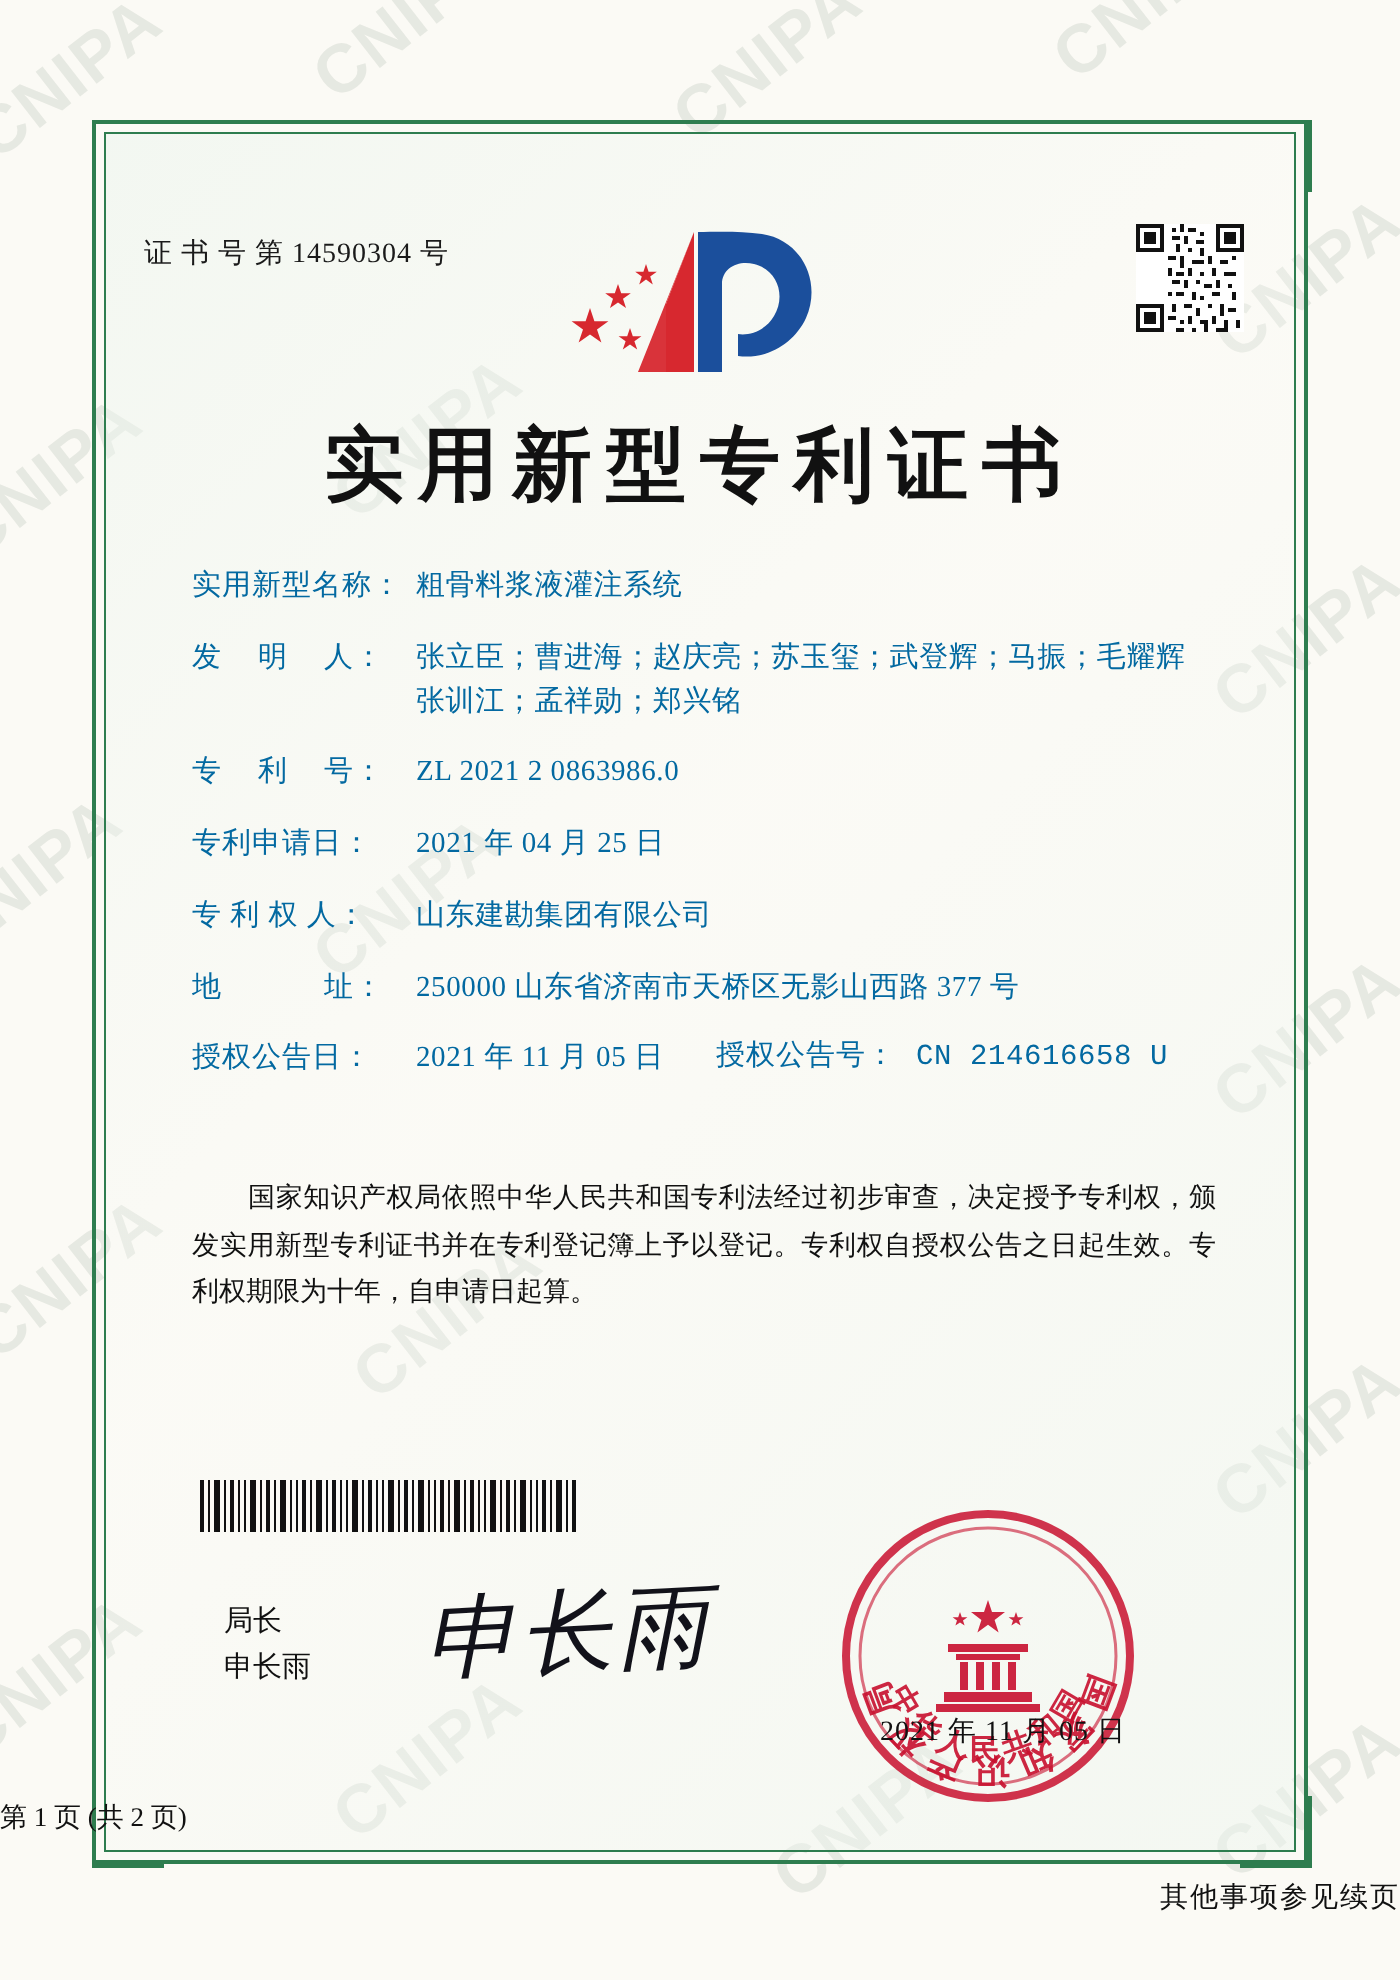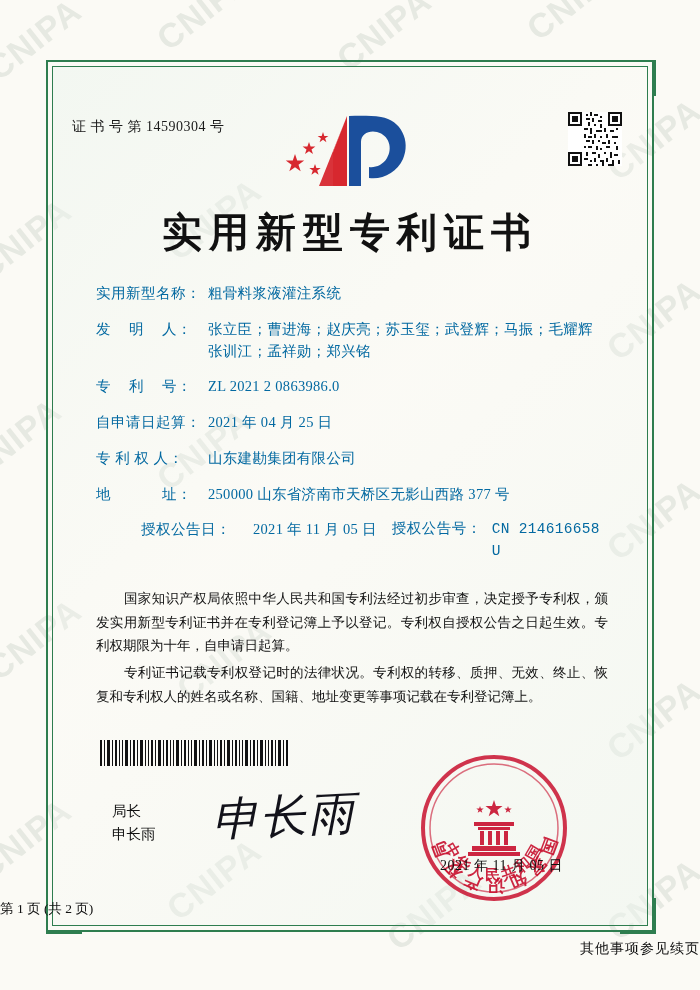--- a/index.html
+++ b/index.html
@@ -143,21 +143,21 @@
     flex: 1;
     letter-spacing: 0.3px;
   }
   .field-value .line2 {
     display: block;
   }
   .grant-row {
     display: flex;
     margin-bottom: 10px;
   }
-  .grant-left { width: 262px; display: flex; margin-left: 45px; }
+  .grant-left { width: 262px; display: flex; }
   .grant-right { display: flex; font-family: Liberation Mono, monospace; }
   .grant-right .field-label { width: 100px; flex: 0 0 100px; }
 
   
   .para {
     position: absolute;
     left: 96px;
     width: 512px;
     font-size: 13.5px;
     line-height: 1.75;
@@ -387,21 +387,21 @@
     <div class="field-row">
       <div class="field-label spread">
         <span>专</span>
         <span>利</span>
         <span>号：</span>
       </div>
       <div class="field-value">ZL 2021 2 0863986.0</div>
     </div>
 
     <div class="field-row">
-      <div class="field-label">自申请日起算：</div>
+      <div class="field-label">专利申请日：</div>
       <div class="field-value">2021 年 04 月 25 日</div>
     </div>
 
     <div class="field-row">
       <div class="field-label">专 利 权 人：</div>
       <div class="field-value">山东建勘集团有限公司</div>
     </div>
 
     <div class="field-row">
       <div class="field-label spread">
@@ -418,21 +418,20 @@
       </div>
       <div class="grant-right">
         <div class="field-label">授权公告号：</div>
         <div class="field-value">CN 214616658 U</div>
       </div>
     </div>
 
   </div>
 
   <div class="para p1">国家知识产权局依照中华人民共和国专利法经过初步审查，决定授予专利权，颁发实用新型专利证书并在专利登记簿上予以登记。专利权自授权公告之日起生效。专利权期限为十年，自申请日起算。</div>
-  <div class="para p2">专利证书记载专利权登记时的法律状况。专利权的转移、质押、无效、终止、恢复和专利权人的姓名或名称、国籍、地址变更等事项记载在专利登记簿上。</div>
 
   <div class="barcode">
     <svg width="190" height="26" viewBox="0 0 190 26" shape-rendering="crispEdges">
       <rect width="190" height="26" fill="#fbfaf5"></rect>
       <g fill="#111">
         <rect x="0" y="0" width="2" height="26"></rect>
           <rect x="4" y="0" width="1" height="26"></rect>
         <rect x="7" y="0" width="3" height="26"></rect>
           <rect x="12" y="0" width="1" height="26"></rect>
         <rect x="15" y="0" width="2" height="26"></rect>

